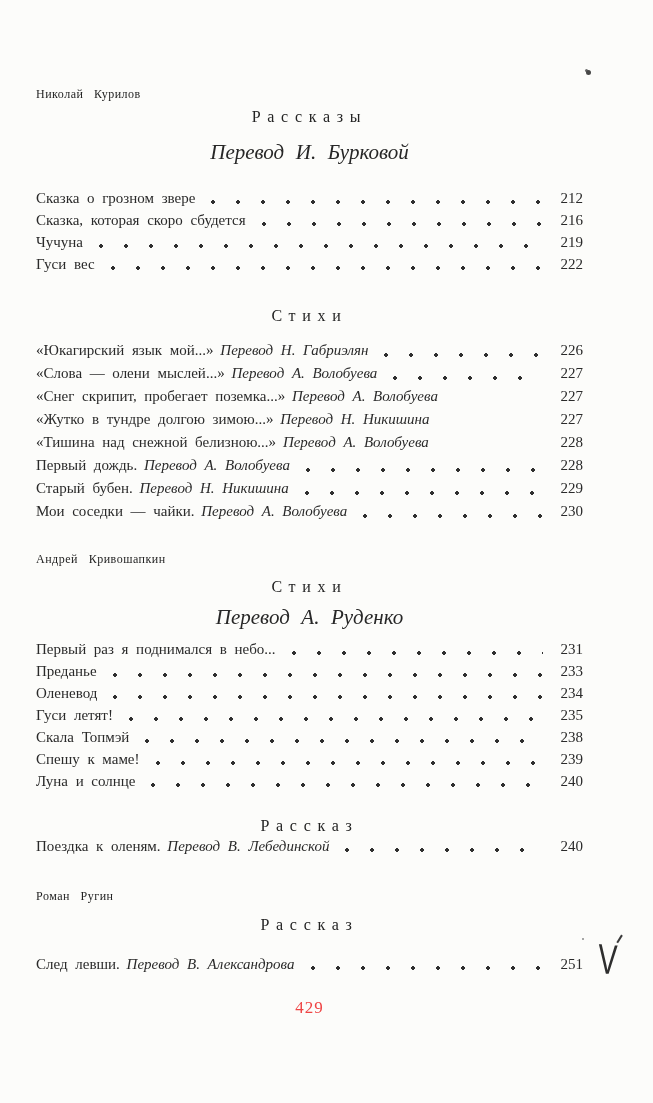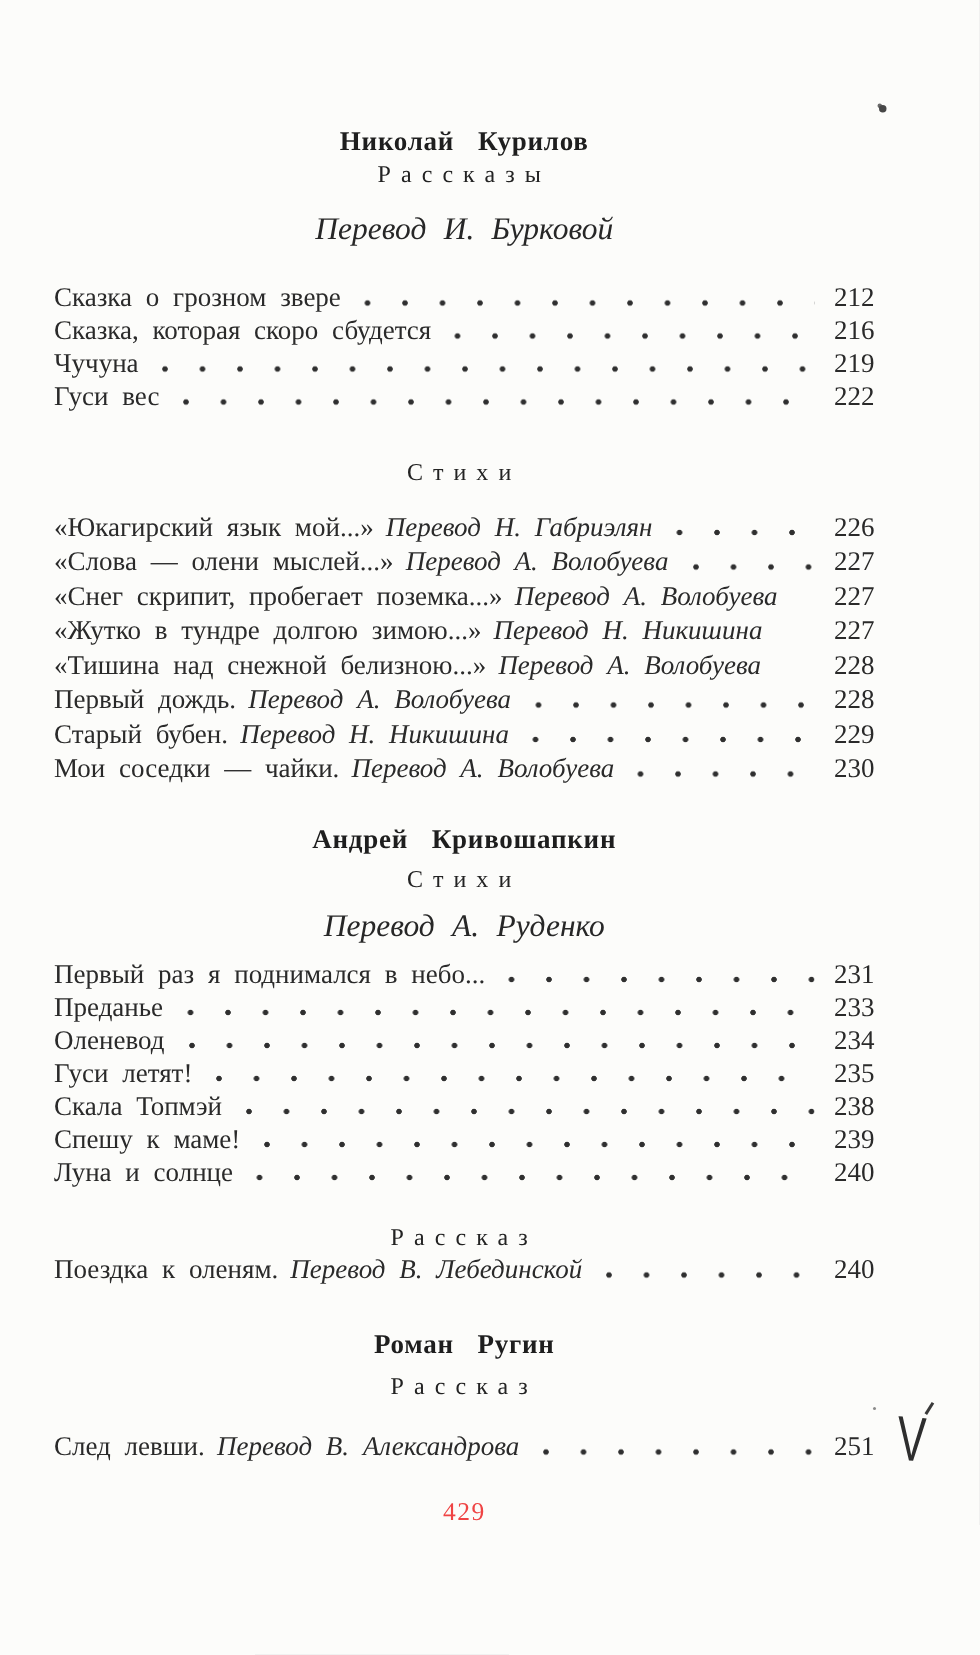--- a/index.html
+++ b/index.html
@@ -8,35 +8,35 @@
     width:653px;height:1103px;
     margin:0;
     background:#fcfcfa;
     font-family:"Liberation Serif","DejaVu Serif",serif;
     color:#2a2a2a;
     box-sizing:border-box;
     padding:84px 70px 0 36px;
     overflow:hidden;
   }
   .author{
-    font-weight:bold;font-size:18px;line-height:21px;
-    text-align:center;word-spacing:0.6em;letter-spacing:0.5px;color:#1e1e1e;
+    font-weight:normal;font-size:12px;line-height:21px;
+    word-spacing:0.6em;letter-spacing:0.5px;color:#1e1e1e;
   }
   .genre{
     font-size:16px;line-height:19px;text-align:center;
     letter-spacing:0.42em;color:#232323;
   }
   .note{
     font-style:italic;font-size:21px;line-height:21px;
     text-align:center;word-spacing:0.3em;color:#272727;
   }
   .entries{display:block;}
   .row{
-    display:flex;align-items:flex-end;height:22px;
-    font-size:18px;white-space:nowrap;
+    display:flex;align-items:center;height:22px;
+    font-size:15px;white-space:nowrap;
   }
   .t{word-spacing:0.26em;}
   .tr{font-style:italic;margin-left:0.45em;word-spacing:0.26em;}
   .leader{
     flex:1;height:6px;align-self:flex-end;
     margin:0 8px 4px 12px;
     background-image:radial-gradient(circle at 2px 3px,#2f2f2f 1.6px,transparent 2.1px);
     background-size:25px 6px;background-repeat:repeat-x;background-position:4px 0;
     min-width:0;
   }

